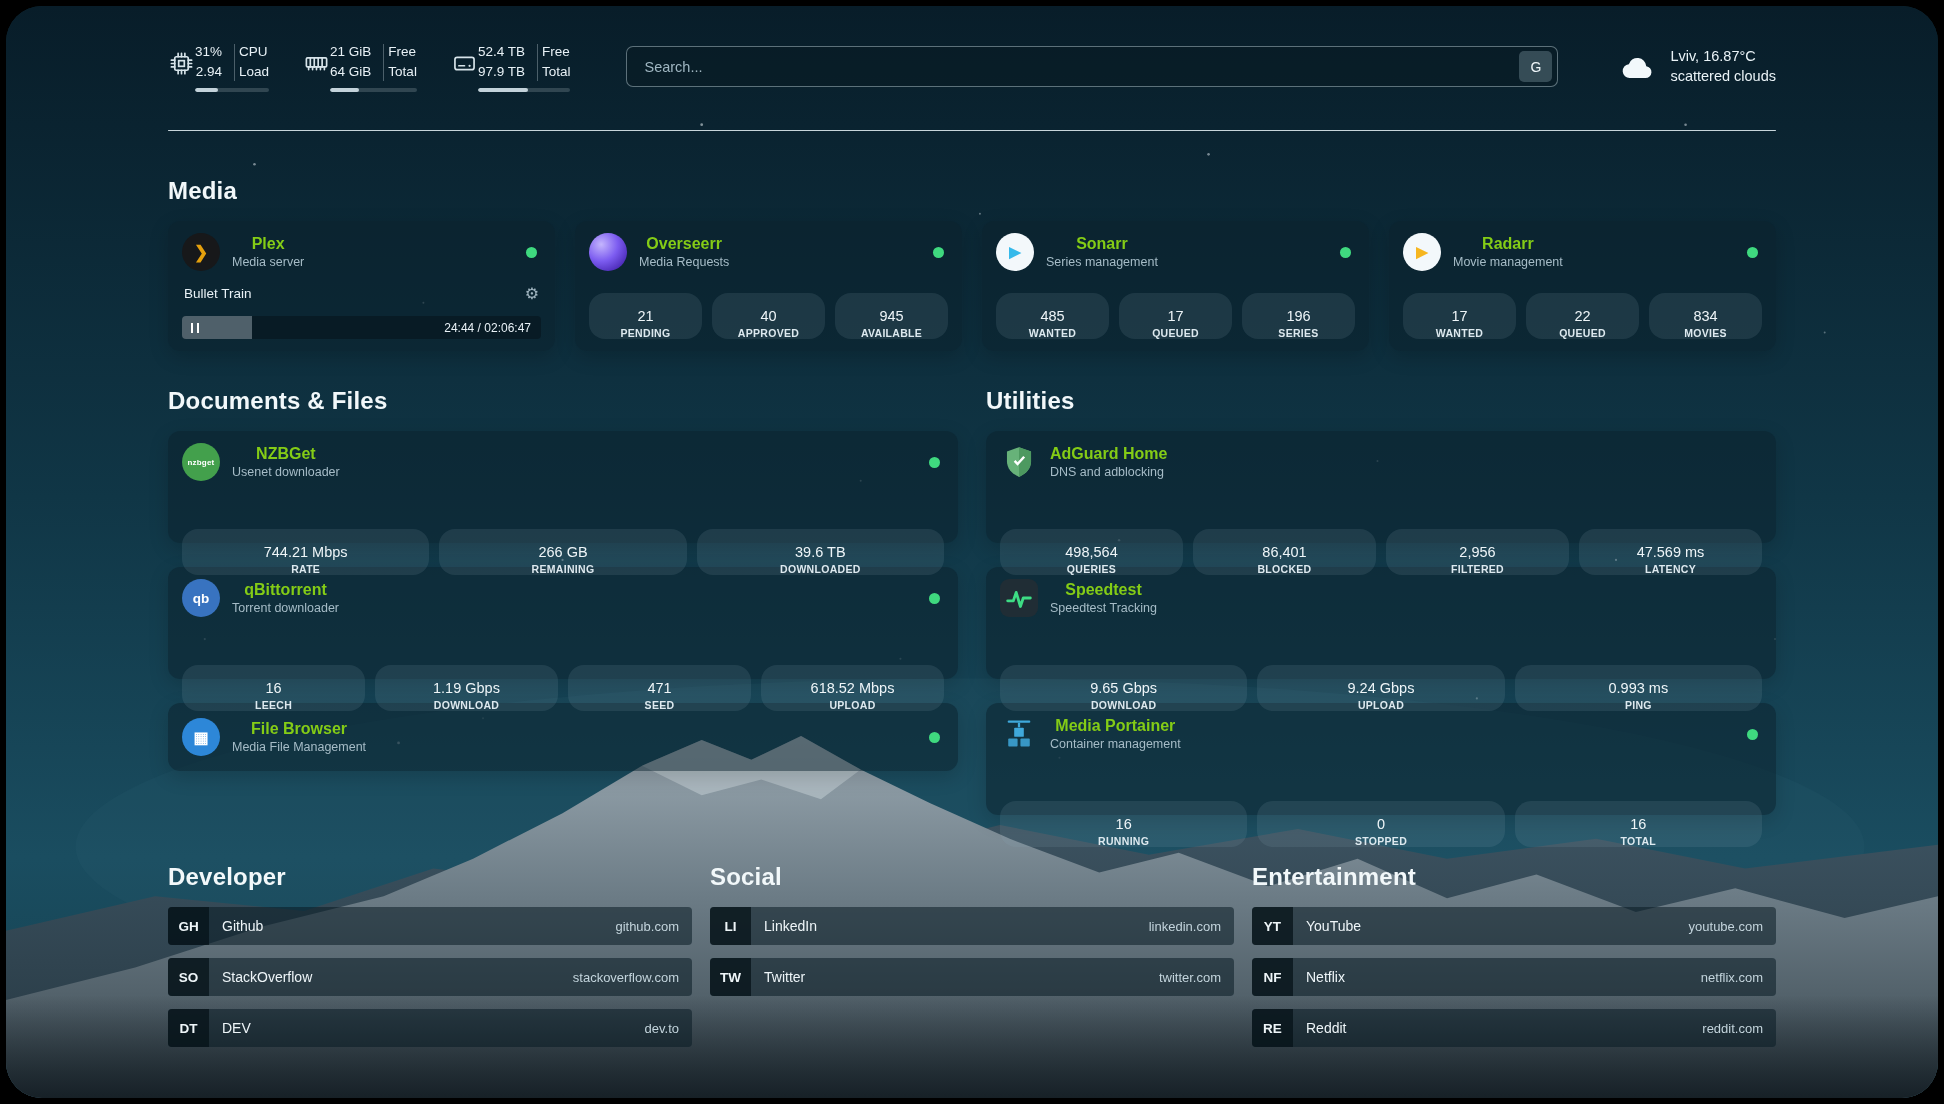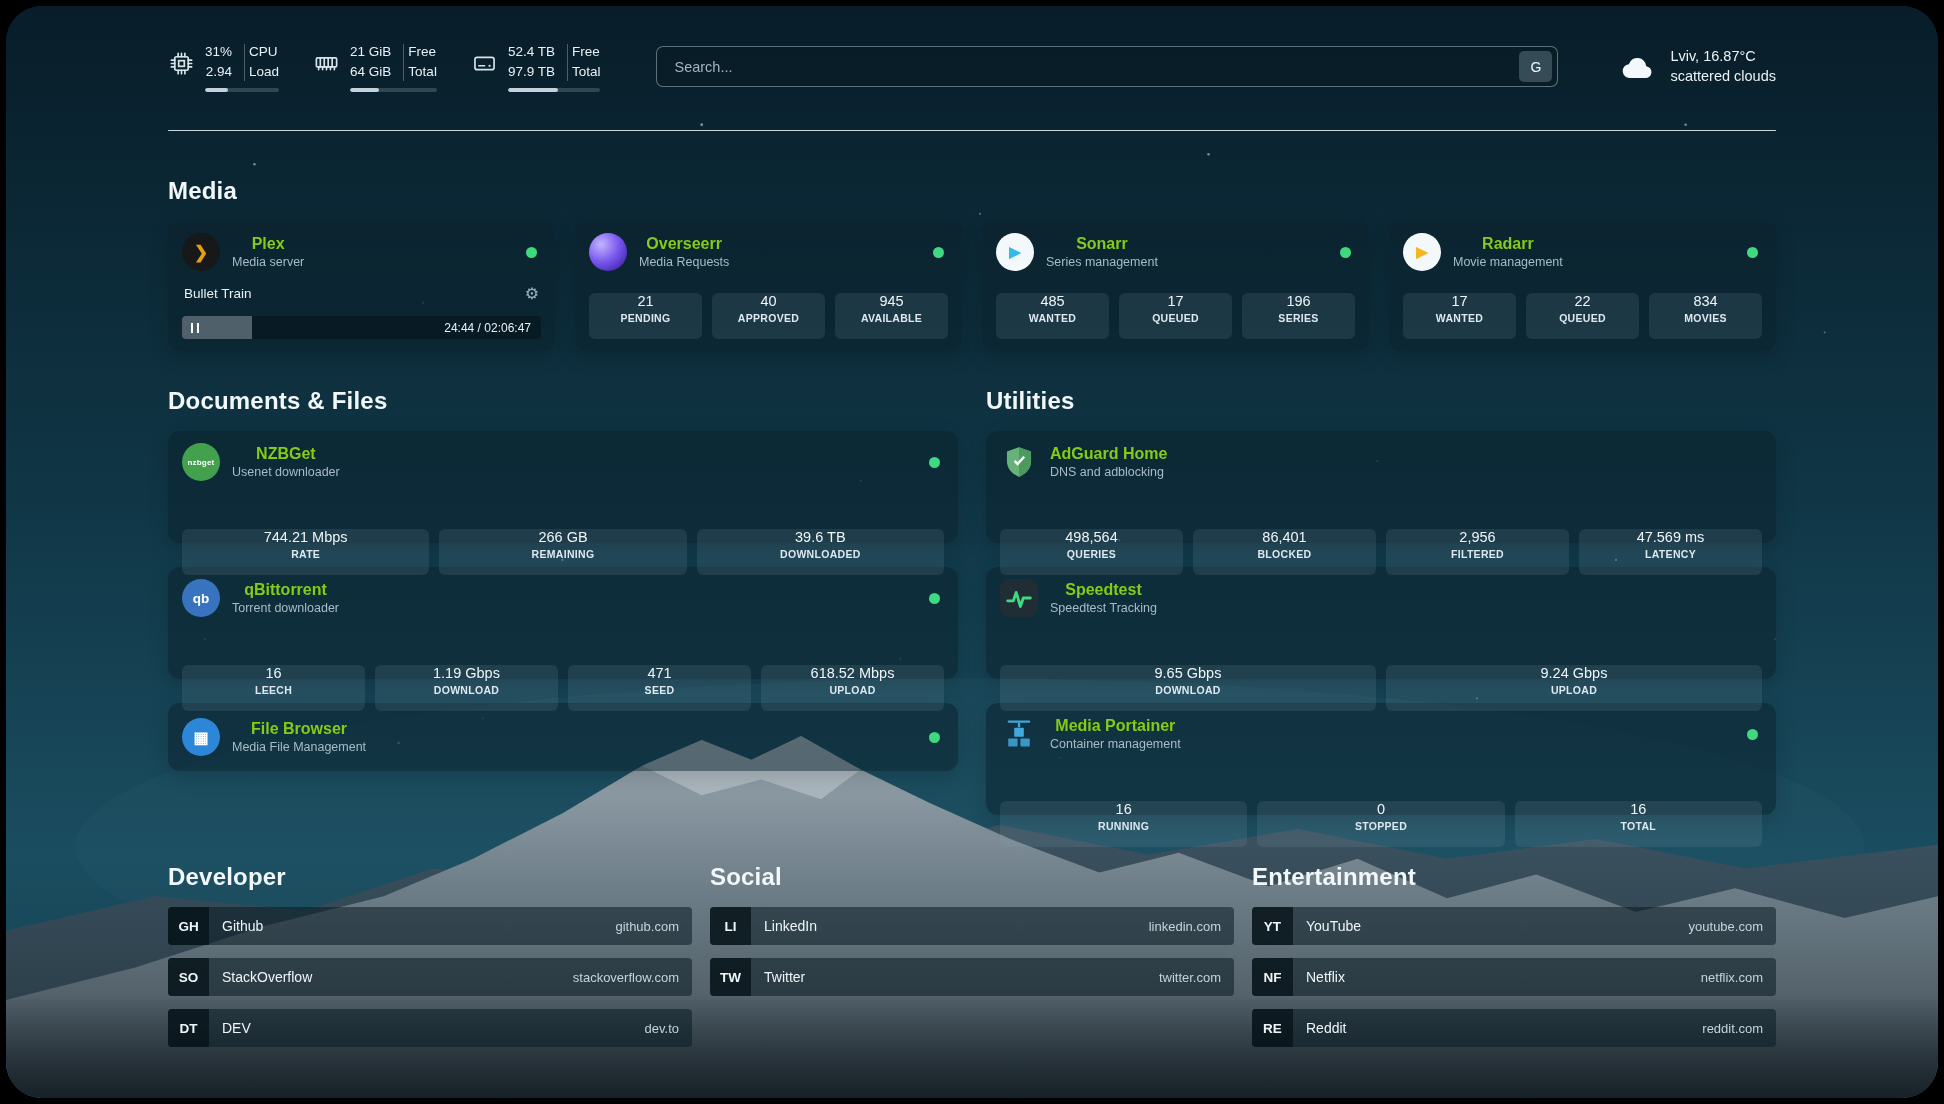--- a/index.html
+++ b/index.html
@@ -11,21 +11,21 @@
   }
   .screen {
     position:absolute; left:6px; top:6px; width:1932px; height:1092px;
     border-radius:36px; overflow:hidden; background:#0c2835;
   }
   .bg { position:absolute; inset:0; width:100%; height:100%; display:block; }
   .content { position:absolute; inset:0; padding:0 162px; }
 
   
   .hdr { display:flex; align-items:flex-start; padding-top:38px; gap:34px; }
-  .widget { display:flex; gap:10px; align-items:flex-start; }
+  .widget { display:flex; align-items:flex-start; }
   .w-icon { width:27px; height:27px; margin-top:6px; flex:none; }
   .w-icon svg { width:100%; height:100%; }
   .w-body { display:flex; flex-direction:column; }
   .w-rows { display:flex; }
   .w-col { display:flex; flex-direction:column; gap:3px; font-size:13.5px; line-height:1.25; color:#e8f1f6; }
   .w-vals { align-items:flex-end; padding-right:12px; }
   .w-labels { border-left:1px solid rgba(230,242,248,.3); padding-left:4px; }
   .w-bar { margin-top:7px; height:4px; border-radius:2px; background:rgba(225,238,244,.18); width:100%; overflow:hidden; }
   .w-bar-fill { display:block; height:100%; border-radius:2px; background:#c3d2da; }
 
@@ -79,22 +79,22 @@
   .ic-plain { background:transparent; border-radius:8px; }
   .ic-speedtest { background:#202d35; border-radius:9px; }
 
   .app-meta { display:flex; flex-direction:column; gap:2px; }
   .app-name { font-size:16px; font-weight:600; color:#84cc16;text-align:center; }
   .app-desc { font-size:12.5px; color:#a6bcc7; }
   .status-dot { width:11px; height:11px; border-radius:50%; background:#3fd97f; margin-left:auto; margin-right:4px; flex:none; }
 
   .stats { display:flex; gap:10px; }
   .stat {
-    flex:1; height:46px; border-radius:6px; background:rgba(141,173,186,.14);
-    display:flex; flex-direction:column; align-items:center; justify-content:flex-start; gap:3px;
+    flex:1; height:46px; border-radius:16px; background:rgba(141,173,186,.14);
+    display:flex; flex-direction:column; align-items:center; justify-content:flex-end; gap:3px;
   }
   .stat-value { font-size:14.5px; color:#eef5f8; }
   .stat-label { font-size:10.5px; font-weight:700; letter-spacing:.3px; color:#dde9ef; }
 
   
   .np-row { display:flex; align-items:center; padding:0 2px; }
   .np-title { font-size:13.5px; color:#e8f1f6; }
   .gear { margin-left:auto; color:#9fb4bf; font-size:16px; cursor:pointer; line-height:1; }
   .pbar {
     position:relative; height:23px; border-radius:4px; background:rgba(6,20,28,.6);
@@ -503,20 +503,24 @@
           </div>
           <div class="stats">
             <div class="stat">
               <div class="stat-value">9.65 Gbps</div>
               <div class="stat-label">DOWNLOAD</div>
             </div>
             <div class="stat">
               <div class="stat-value">9.24 Gbps</div>
               <div class="stat-label">UPLOAD</div>
             </div>
+            <div class="stat">
+              <div class="stat-value">0.993 ms</div>
+              <div class="stat-label">PING</div>
+            </div>
           </div>
         </div>
 
         <div class="card card-tall">
           <div class="card-head">
             <span class="app-icon ic-plain">
               <svg viewBox="0 0 24 24">
                 <g fill="#3fa9dc">
                   <rect x="4" y="2.5" width="16" height="1.6" rx="0.8"></rect>
                   <rect x="11.2" y="4.1" width="1.6" height="3.2"></rect>

